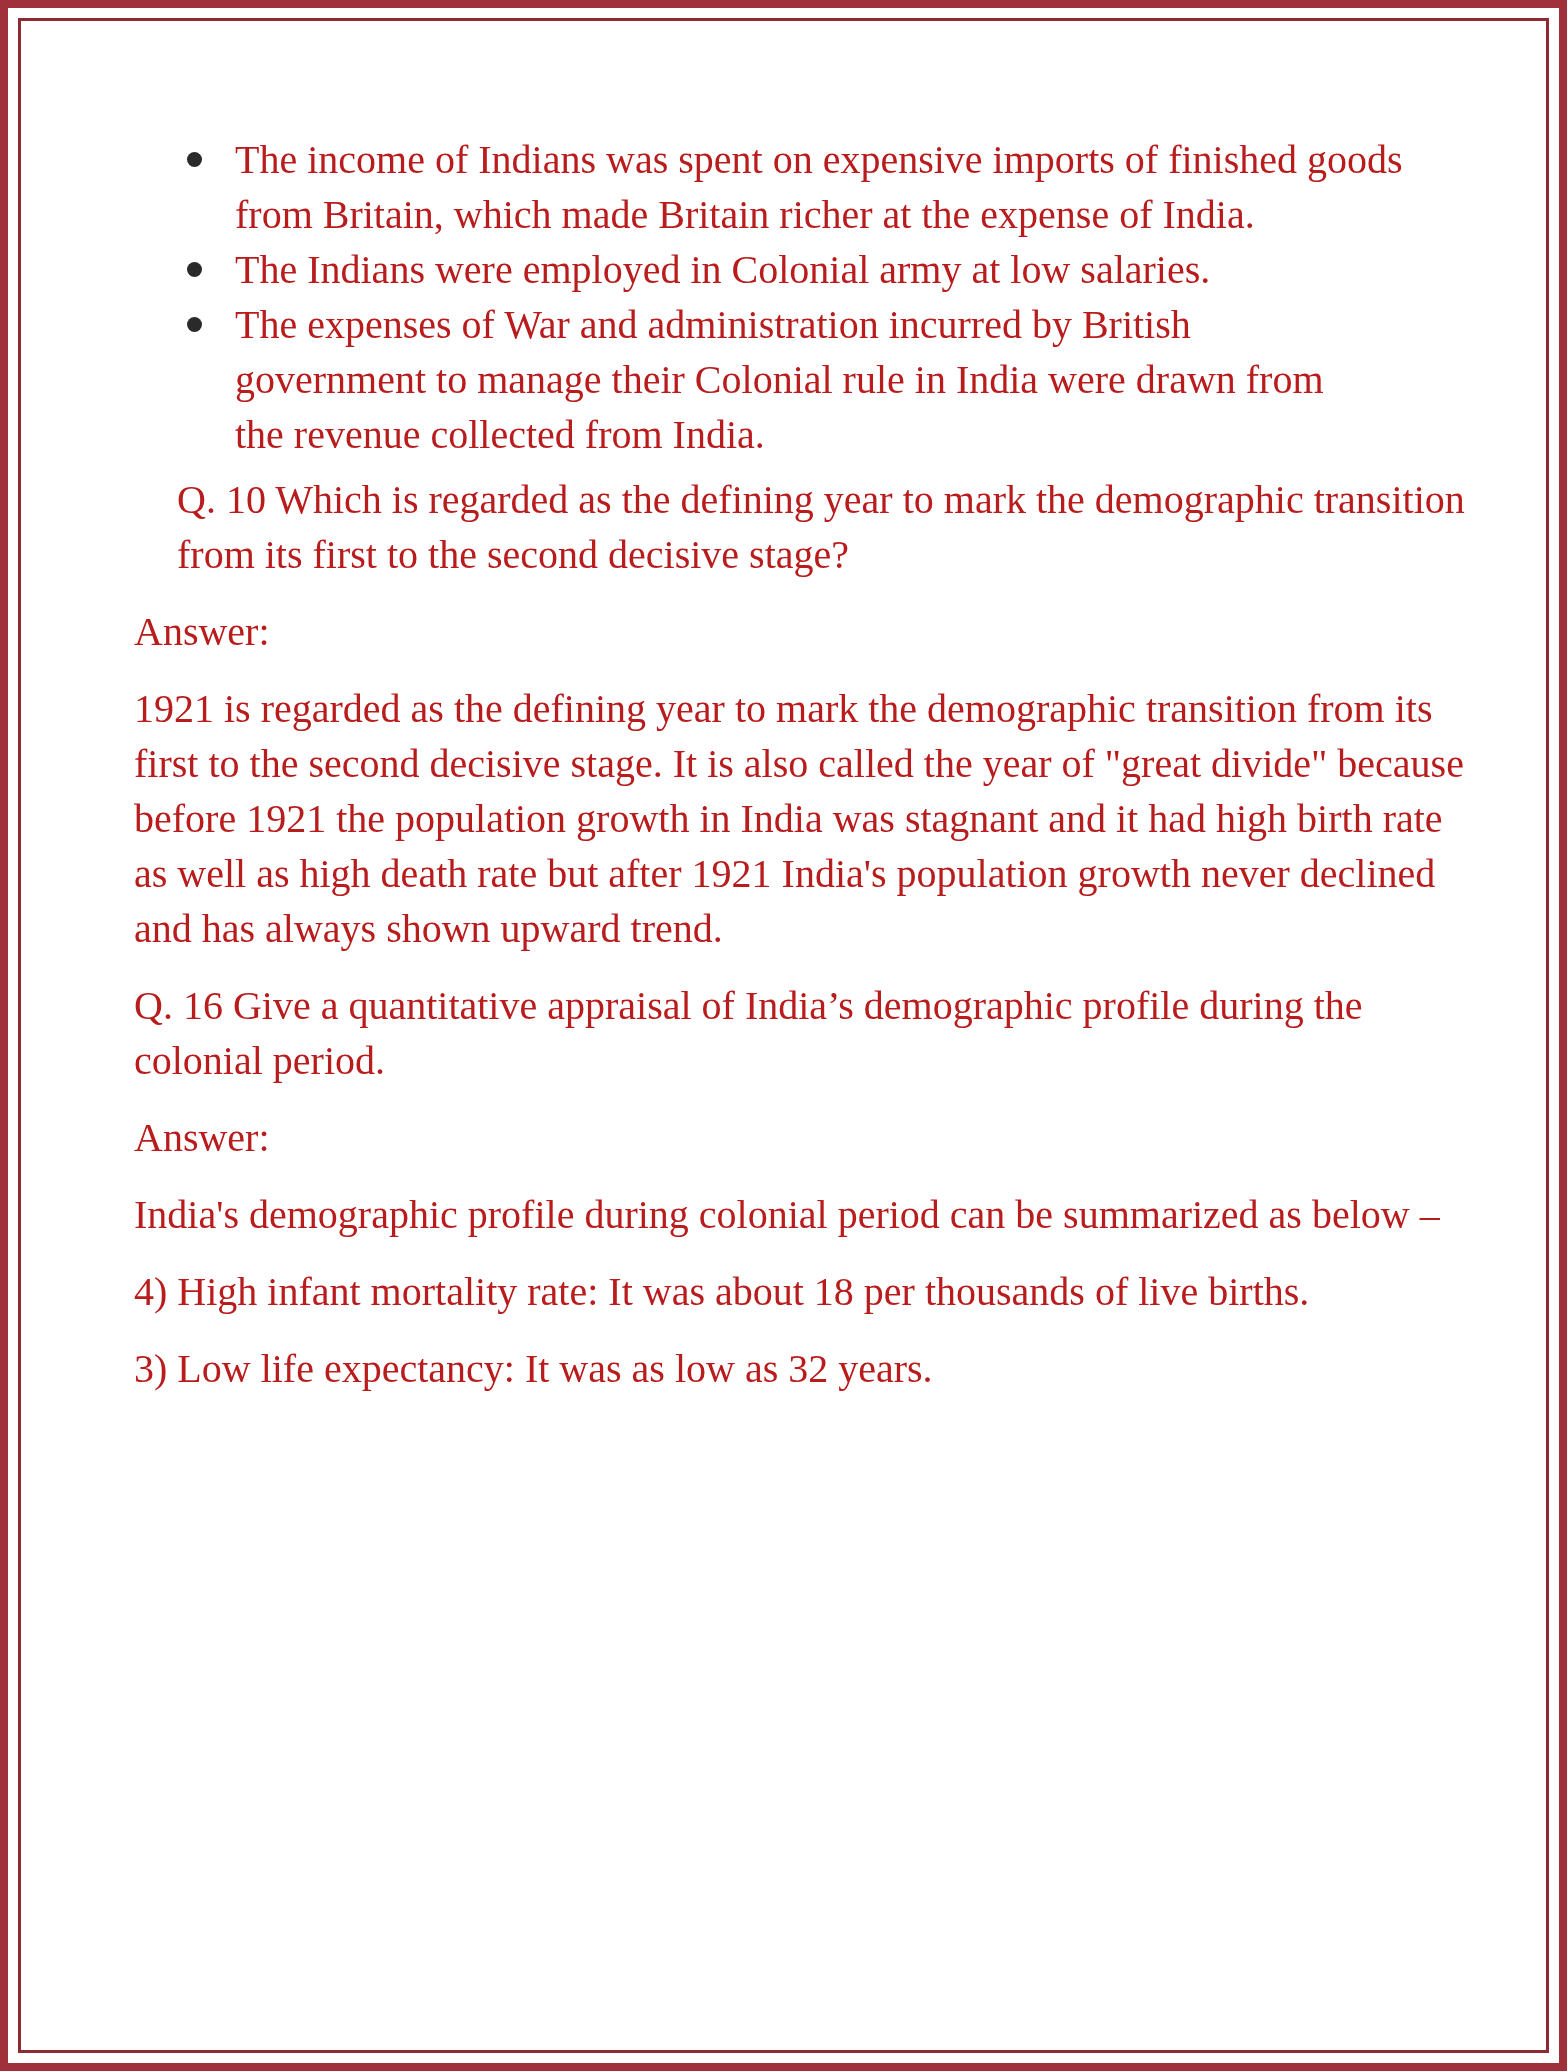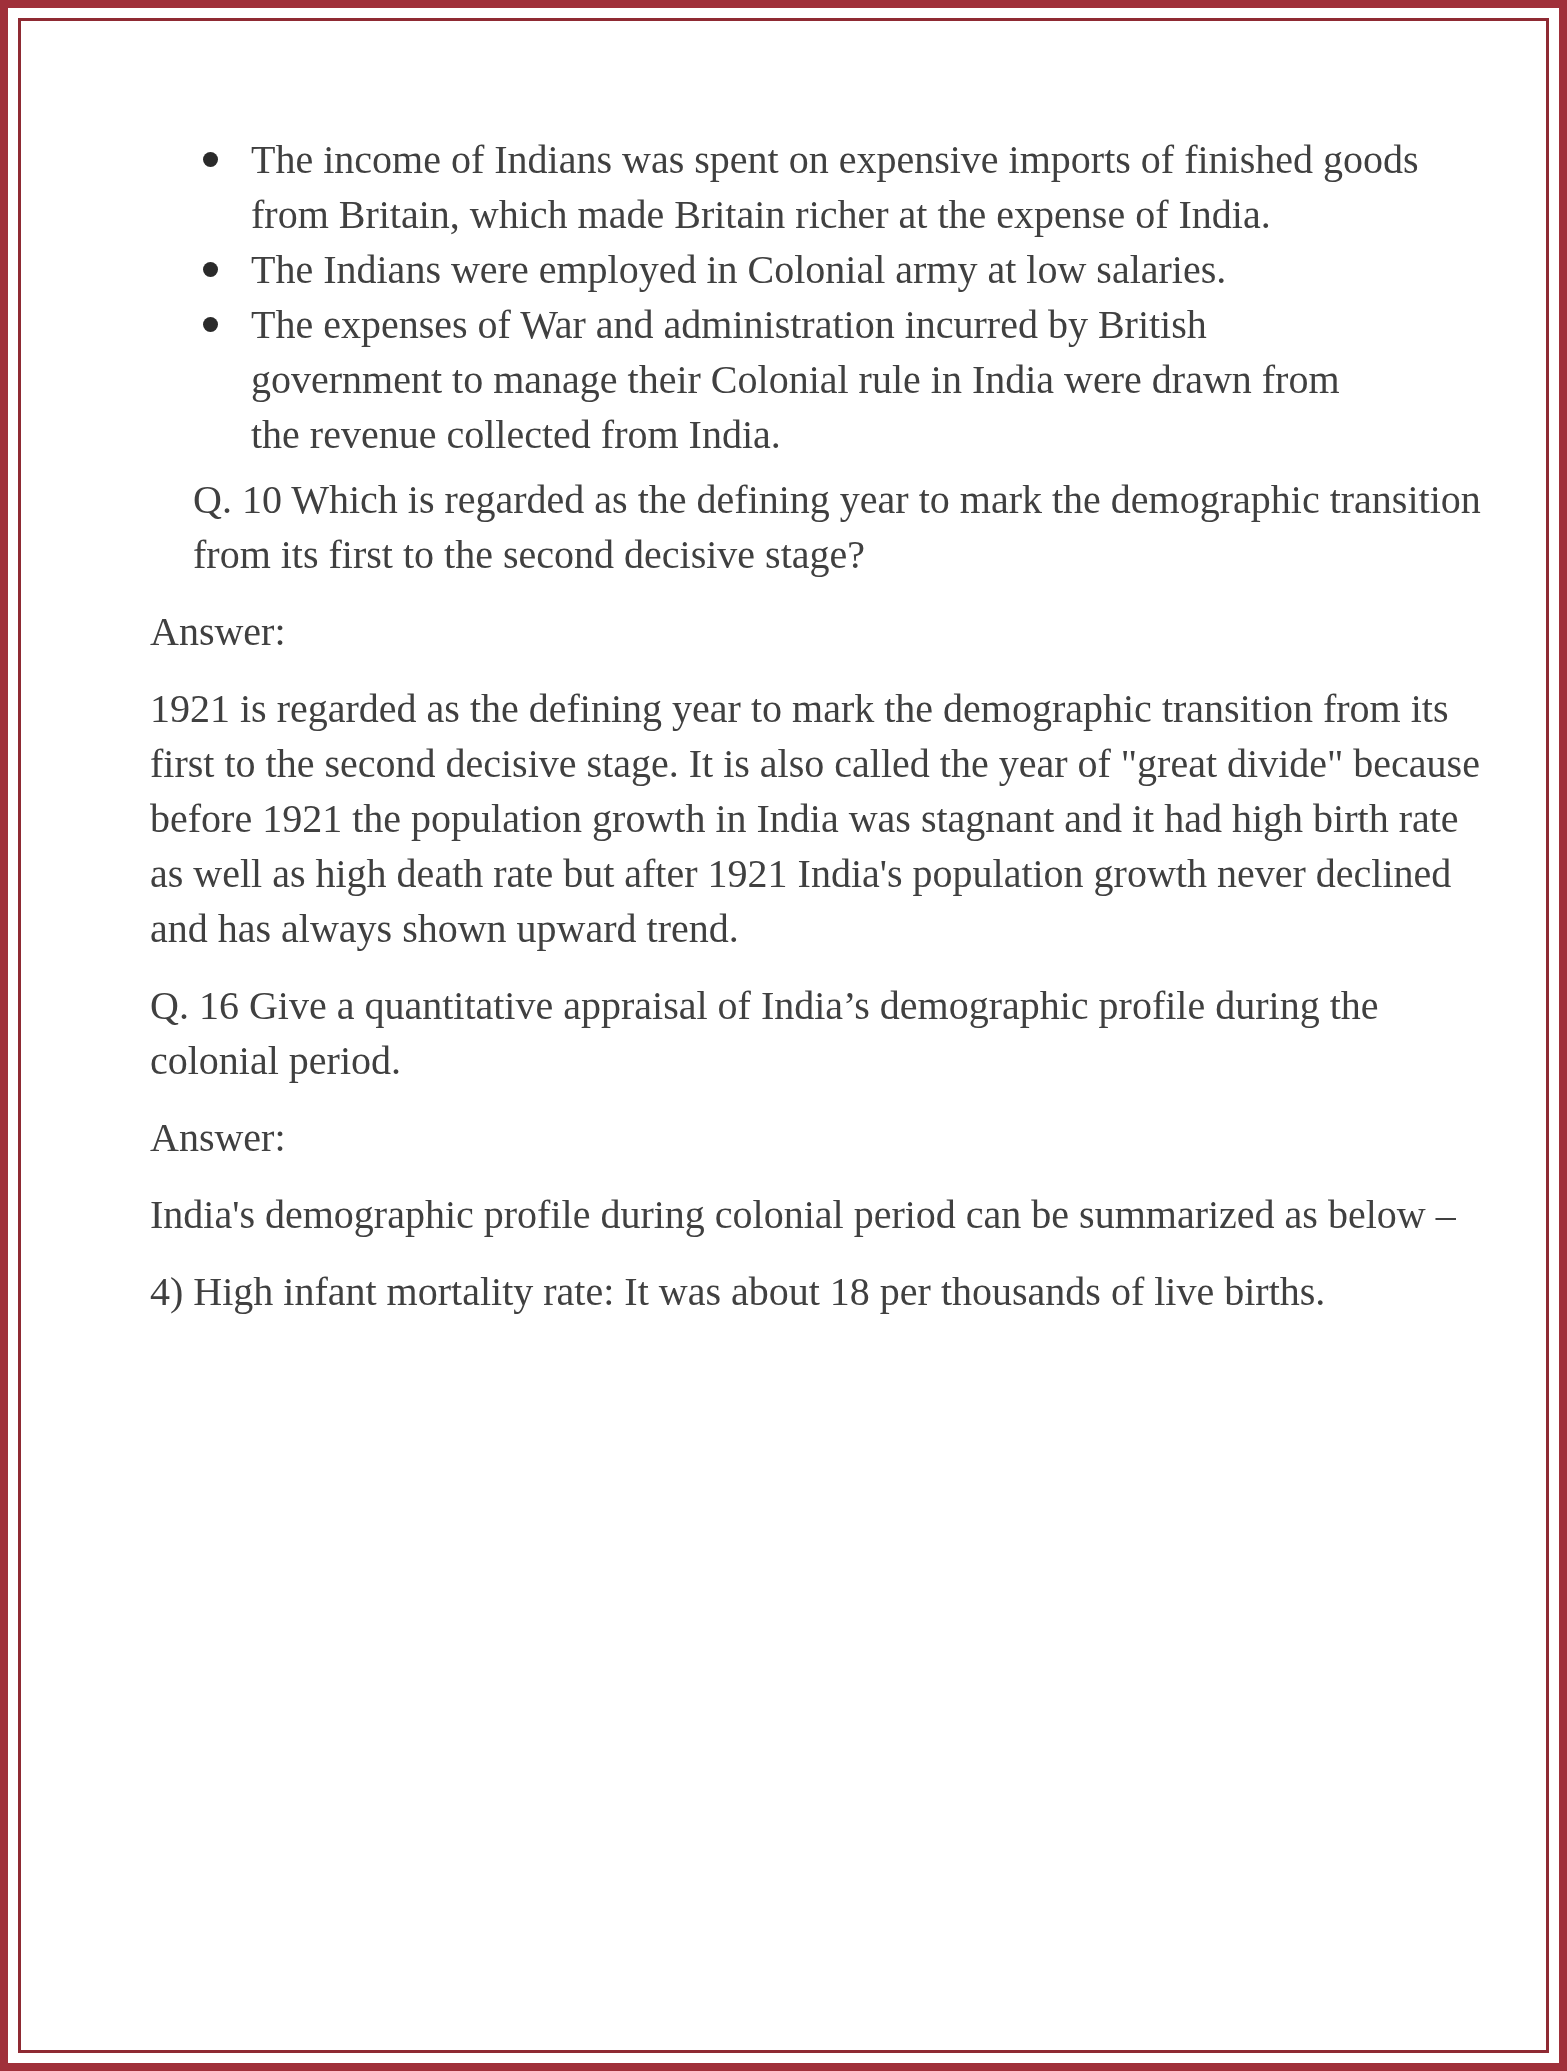--- a/index.html
+++ b/index.html
@@ -22,27 +22,27 @@
       background: #ffffff;
     }
     .frame-inner {
       position: absolute;
       left: 10px; top: 10px; right: 10px; bottom: 10px;
       border: 3px solid #8f2a33;
       background: #ffffff;
     }
     .page {
       position: absolute;
-      left: 150px;
+      left: 134px;
       top: 132px;
       width: 1320px;
       font-family: "Liberation Serif", "DejaVu Serif", serif;
       font-size: 40px;
       line-height: 55px;
-      color: #404040;
+      color: #b91c1c;
     }
     ul.bullets {
       list-style: none;
       margin: 0 0 10px 0;
       padding: 0;
     }
     ul.bullets li {
       position: relative;
       padding-left: 101px;
       width: 1330px;
@@ -87,13 +87,14 @@
   </ul>
 
   <p class="q10" style="width:1290px">Q. 10 Which is regarded as the defining year to mark the demographic transition from its first to the second decisive stage?</p>
   <p>Answer:</p>
   <p style="width:1340px">1921 is regarded as the defining year to mark the demographic transition from its first to the second decisive stage. It is also called the year of "great divide" because before 1921 the population growth in India was stagnant and it had high birth rate as well as high death rate but after 1921 India's population growth never declined and has always shown upward trend.</p>
 
   <p style="width:1240px">Q. 16 Give a quantitative appraisal of India’s demographic profile during the colonial period.</p>
   <p>Answer:</p>
   <p style="width:1330px">India's demographic profile during colonial period can be summarized as below –</p>
   <p style="width:1260px">4) High infant mortality rate: It was about 18 per thousands of live births.</p>
+  <p>3) Low life expectancy: It was as low as 32 years.</p>
 </div>
 
 </body></html>

